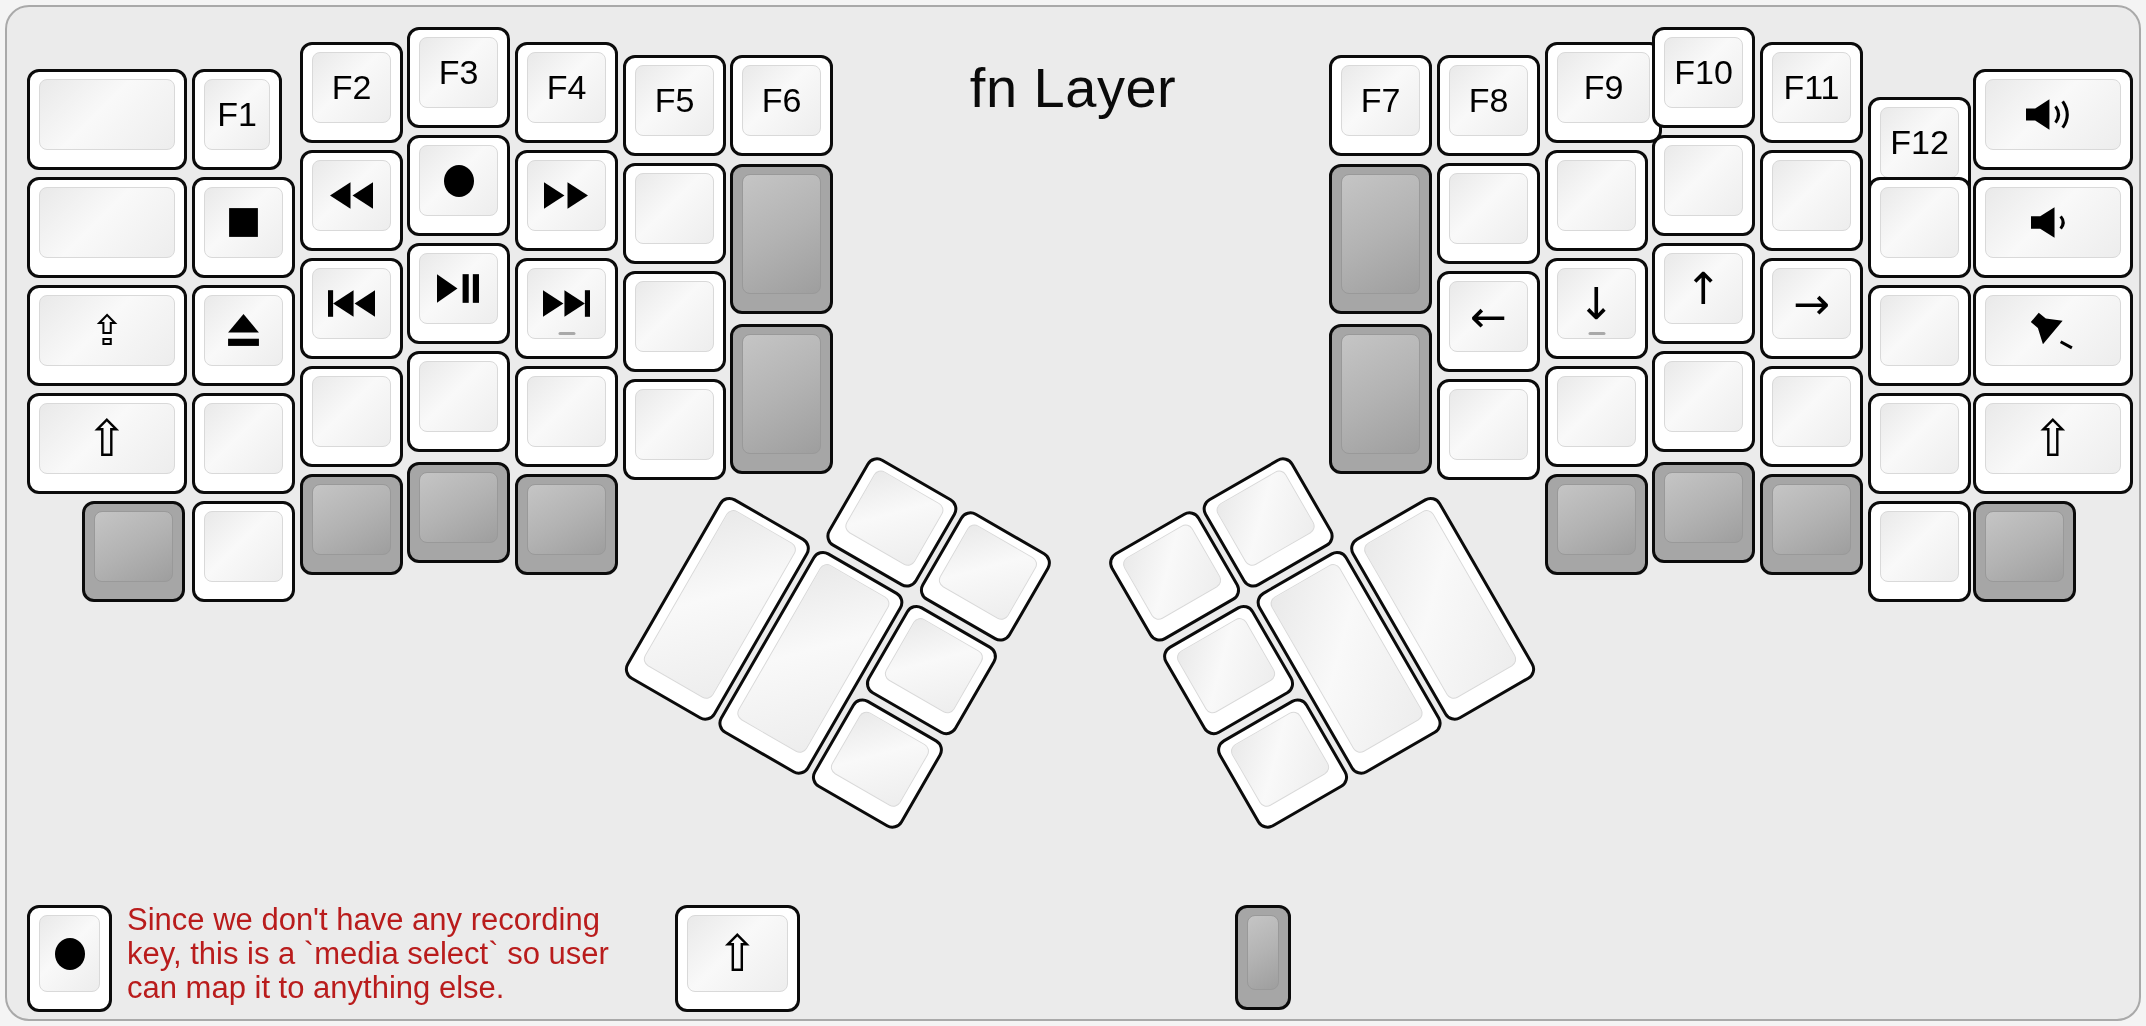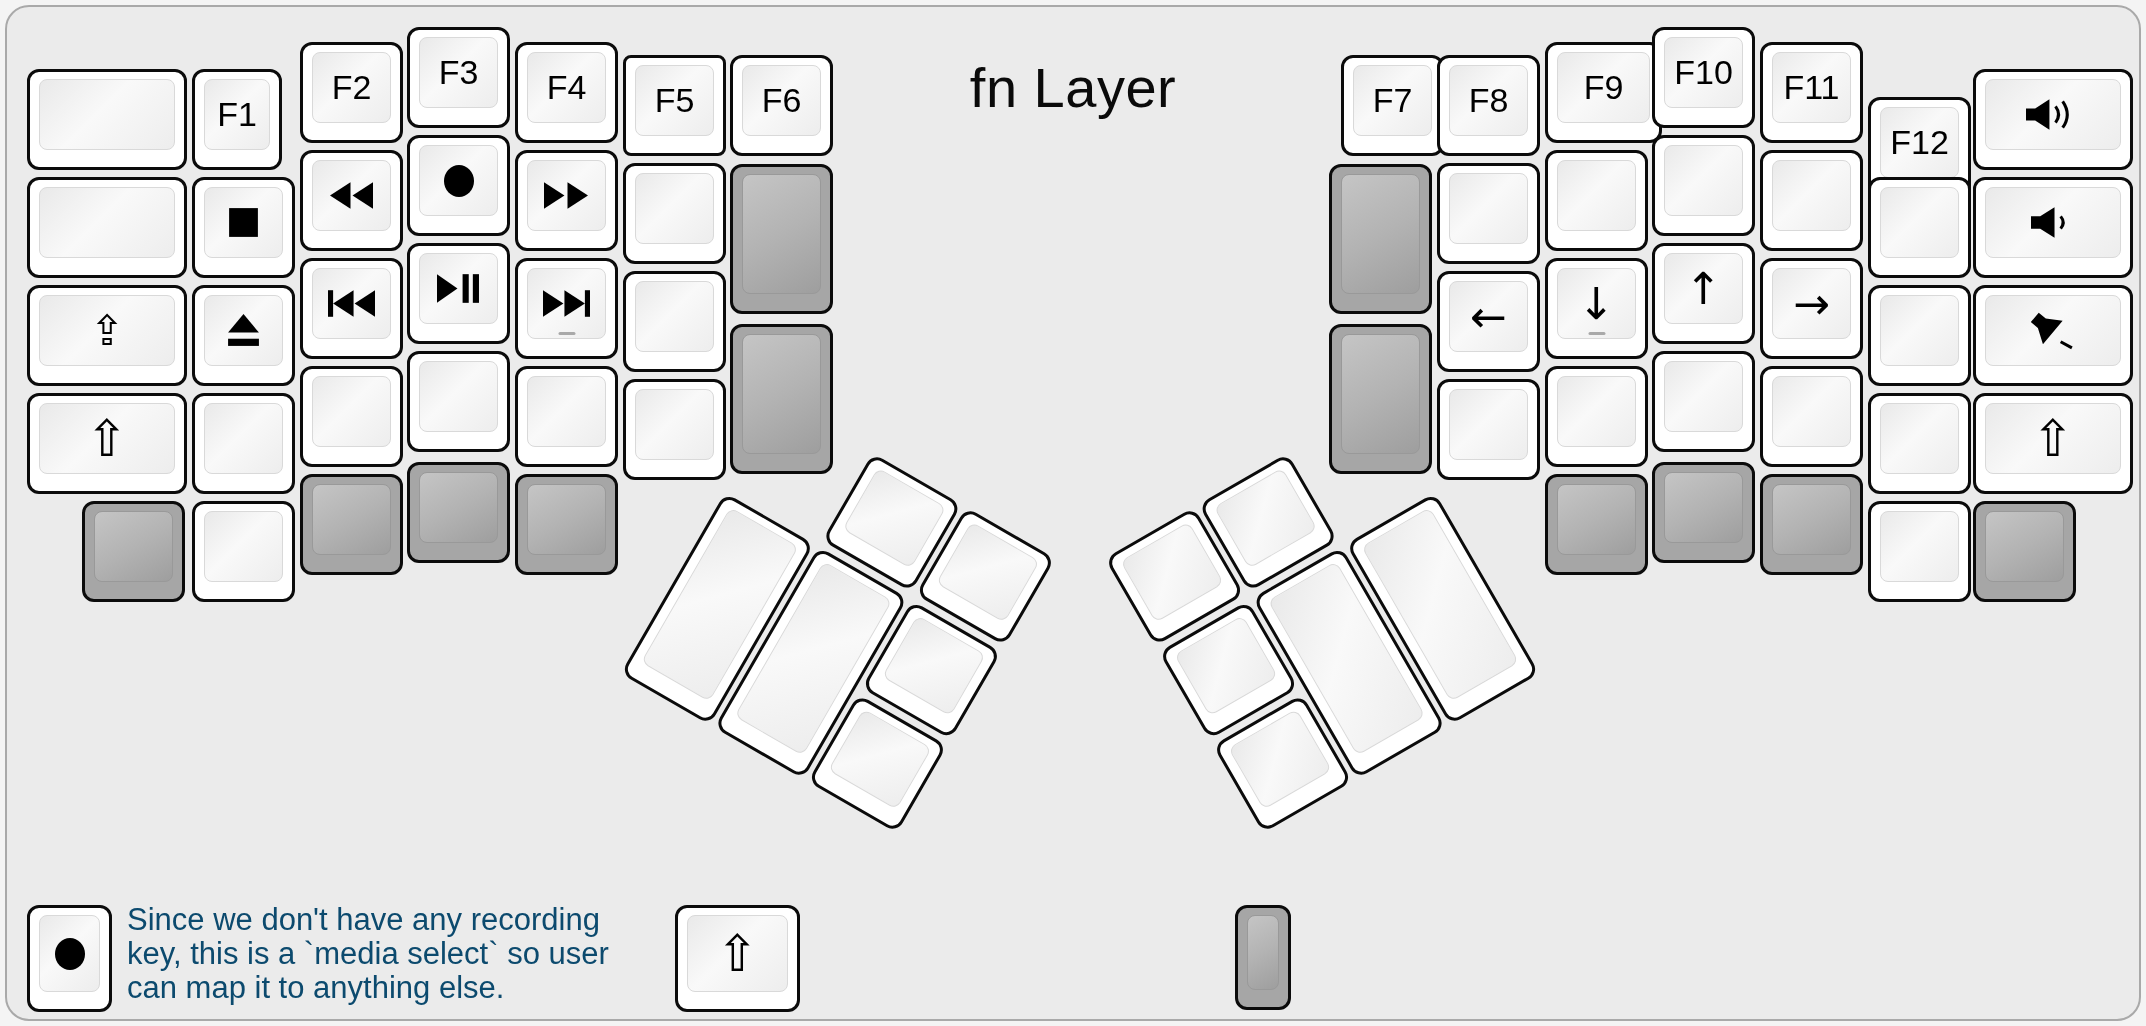--- a/index.html
+++ b/index.html
@@ -20,21 +20,21 @@
   .klabel{font-size:34px;color:#000;}
   .ti{font-family:"DejaVu Sans", sans-serif;color:#000;line-height:1;}
   .ti-shift{font-size:50px;}
   .ti-caps{font-size:42px;}
   .ti-arrow{font-size:44px;}
   .homing{position:absolute;left:50%;bottom:21px;transform:translateX(-50%);
           width:17px;height:3px;background:#a9a9a9;border-radius:2px;}
   .thumb{position:absolute;}
   svg{display:block;}
   svg polygon, svg rect, svg ellipse{fill:#000;}
-  .legend-text{position:absolute;font-size:31px;line-height:34px;color:#0c4a6e;white-space:pre-line;}
+  .legend-text{position:absolute;font-size:31px;line-height:34px;color:#b91c1c;white-space:pre-line;}
   #legend-text-0{left:120px;top:896px;}
   #legend-text-1{left:810px;top:913px;}
   #legend-text-2{left:1295px;top:896px;}
 </style>
 </head>
 <body>
 
 <div id="canvas">
   <div id="title">fn Layer</div>
   <div id="keys-layer">
@@ -175,21 +175,21 @@
               <polygon points="21,0 41,13 21,26"></polygon>
               <rect x="41" y="0" width="5" height="26"></rect>
             </svg>
           </span>
         </div>
         <div class="homing"></div>
       </div>
       <div class="key white" style="left: 508px; top: 359px; width: 103px; height: 101px;">
         <div class="keytop"></div>
       </div>
-      <div class="key white" style="left: 616px; top: 48px; width: 103px; height: 101px; border-radius: 8px;">
+      <div class="key white" style="left: 616px; top: 48px; width: 103px; height: 101px;">
         <div class="keytop"></div>
         <div class="keycontent">
           <span class="klabel">F5</span>
         </div>
       </div>
       <div class="key white" style="left: 616px; top: 156px; width: 103px; height: 101px;">
         <div class="keytop"></div>
       </div>
       <div class="key white" style="left: 616px; top: 264px; width: 103px; height: 101px;">
         <div class="keytop"></div>
@@ -217,21 +217,21 @@
       </div>
       <div class="key gray" style="left: 293px; top: 467px; width: 103px; height: 101px;">
         <div class="keytop"></div>
       </div>
       <div class="key gray" style="left: 400px; top: 455px; width: 103px; height: 101px;">
         <div class="keytop"></div>
       </div>
       <div class="key gray" style="left: 508px; top: 467px; width: 103px; height: 101px;">
         <div class="keytop"></div>
       </div>
-      <div class="key white" style="left: 1322px; top: 48px; width: 103px; height: 101px; margin-left: 12px;">
+      <div class="key white" style="left: 1322px; top: 48px; width: 103px; height: 101px;">
         <div class="keytop"></div>
         <div class="keycontent">
           <span class="klabel">F7</span>
         </div>
       </div>
       <div class="key gray" style="left: 1322px; top: 157px; width: 103px; height: 150px;">
         <div class="keytop"></div>
       </div>
       <div class="key gray" style="left: 1322px; top: 317px; width: 103px; height: 150px;">
         <div class="keytop"></div>

